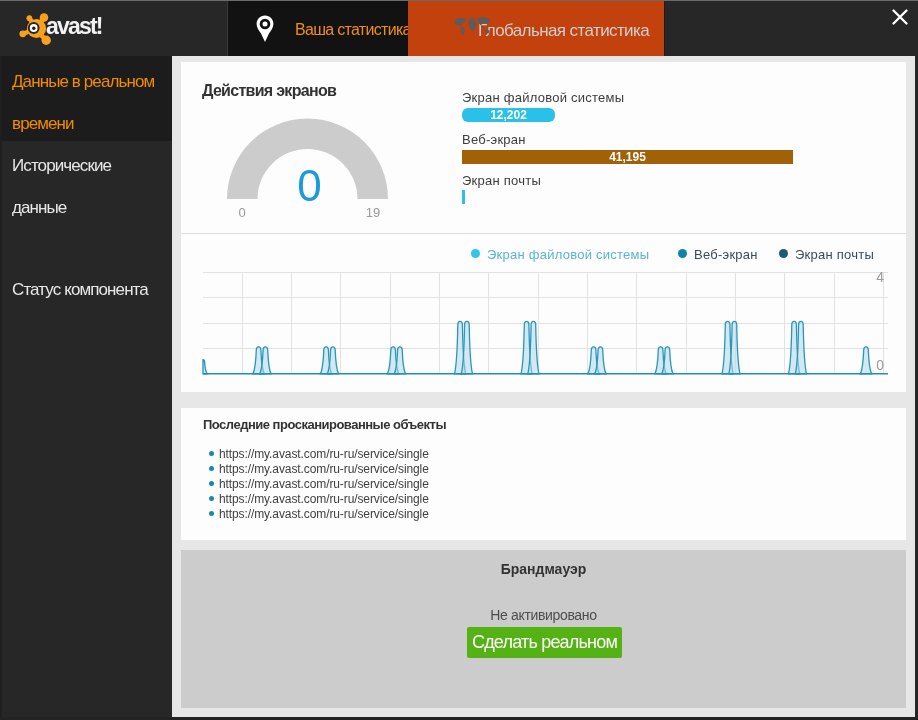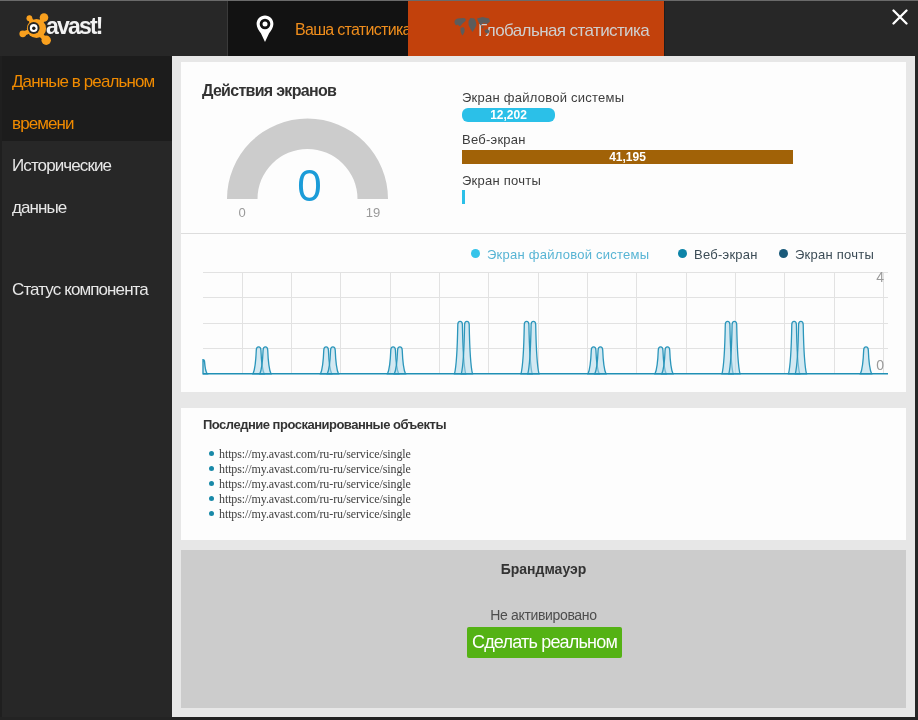--- a/index.html
+++ b/index.html
@@ -36,21 +36,21 @@
 #bar1 { top:108px; width:93px; background:#2bc0e8;border-radius:6px; }
 #bar2 { top:150px; width:331px; background:#a16207; }
 #bar3 { top:190px; width:3px; background:#2bc0e8; }
 #divider { position:absolute; left:181px; top:233px; width:725px; height:1px; background:#ddd; }
 .ldot { position:absolute; width:9px; height:9px; border-radius:50%; top:249px; }
 .ltxt { position:absolute; top:247px; font-size:13px; letter-spacing:0.25px; white-space:nowrap; }
 #chart { position:absolute; left:181px; top:266px; }
 #c4 { position:absolute; left:866px; top:269px; width:18px; text-align:right; font-size:14px; color:#9a9a9a; }
 #c0 { position:absolute; left:866px; top:357px; width:18px; text-align:right; font-size:14px; color:#9a9a9a; }
 #h2 { position:absolute; left:203px; top:417px; font-size:13px; font-weight:bold; letter-spacing:-0.5px; color:#333; white-space:nowrap; }
-.urlrow { position:absolute; left:209px; font-family:Liberation Serif, serif; font-size:12px; letter-spacing:-0.1px; color:#404040; white-space:nowrap; }
+.urlrow { position:absolute; left:209px; font-family:Liberation Sans, sans-serif; font-size:12px; letter-spacing:-0.1px; color:#404040; white-space:nowrap; }
 .urlrow .b { display:inline-block; width:5px; height:5px; border-radius:50%; background:#1889a8; margin-right:5px; position:relative; top:-2px; }
 #fw { position:absolute; left:181px; top:561px; width:725px; text-align:center; font-size:14px; font-weight:bold; color:#333; }
 #fwna { position:absolute; left:181px; top:607px; width:725px; text-align:center; font-size:14px; letter-spacing:-0.35px; color:#4d4d4d; }
 #fwbtn { position:absolute; left:467px; top:627px; width:155px; height:31px; background:#54b214; border-radius:2px; color:#fff; font-size:18px; letter-spacing:-0.8px; text-align:center; line-height:30px; }
 </style>
 </head>
 <body>
 <div id="win">
   <div id="topbar"></div>
   <div id="topline"></div>

